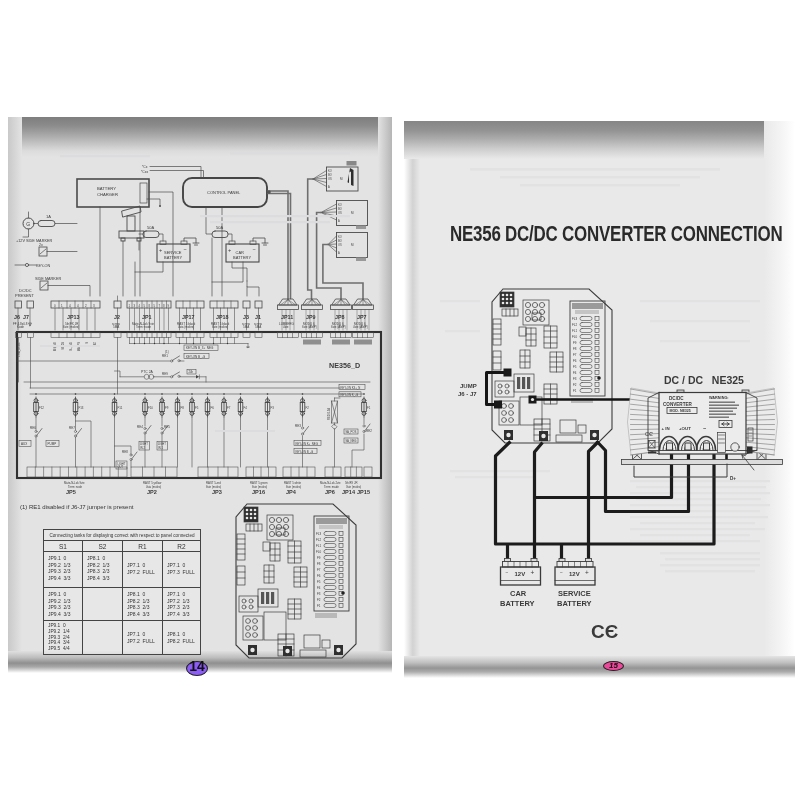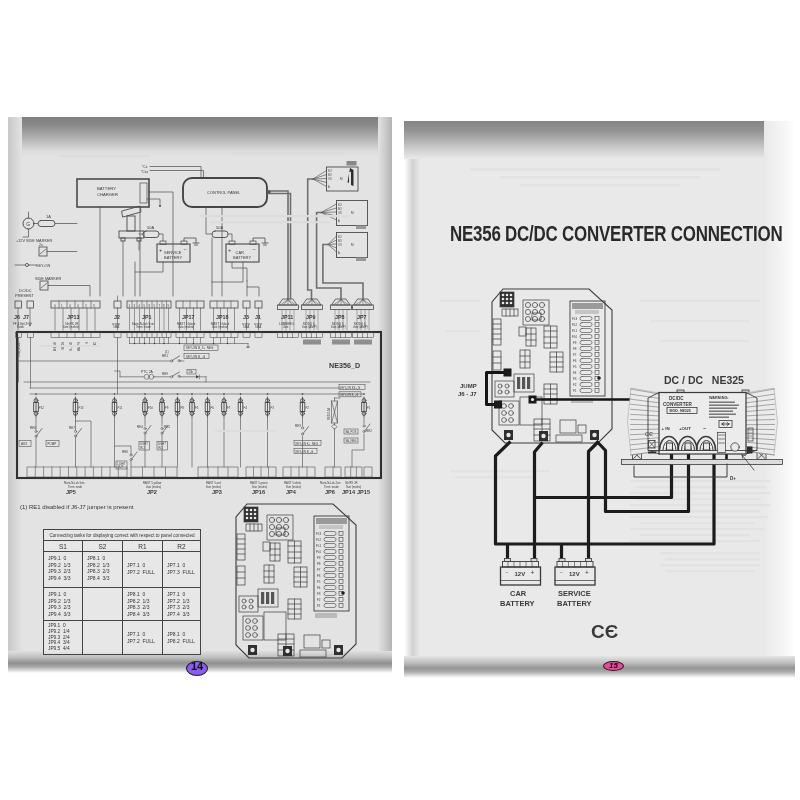--- a/index.html
+++ b/index.html
@@ -24,21 +24,21 @@
 <div class="abs" style="left:404px;top:121px;width:391px;height:557px;background:#e9e9ea;"></div>
 
 <div class="abs" style="left:404px;top:121px;width:16px;height:557px;background:linear-gradient(90deg,#ffffff 0%,#d2d2d2 55%,#e9e9ea 100%);"></div>
 
 <div class="abs" style="left:404px;top:121px;width:391px;height:38px;background:linear-gradient(180deg,#858585 0%,#939393 25%,#adadad 48%,#cccccc 72%,#e9e9ea 100%);"></div>
 
 <div class="abs" style="left:764px;top:121px;width:31px;height:557px;background:linear-gradient(90deg,#e9e9ea 0%,#f4f4f4 55%,#ffffff 100%);"></div>
 
 <div class="abs" style="left:404px;top:656px;width:391px;height:22px;background:linear-gradient(180deg,#e4e4e4 0%,#c0c0c0 30%,#949494 55%,#acacac 72%,#e2e2e2 90%,#ffffff 100%);"></div>
 
-<div class="abs" style="left:186px;top:661px;width:22px;height:15px;border:1.3px solid #222;border-radius:50%;background:#8b5cf6;font-size:11px;font-weight:bold;color:#111;text-align:center;line-height:8.5px;">14</div>
+<div class="abs" style="left:186px;top:661px;width:22px;height:15px;border:1.3px solid #222;border-radius:50%;background:#8b5cf6;font-size:14px;font-weight:bold;color:#111;text-align:center;line-height:8.5px;">14</div>
 
 <div class="abs" style="left:603px;top:661px;width:21px;height:10px;border:1.2px solid #222;border-radius:50%;background:#ec4899;font-size:8px;font-weight:bold;color:#111;text-align:center;line-height:8px;font-style:italic;">15</div>
 
 <div class="abs" style="left:450px;top:221px;font-size:22px;font-weight:bold;color:#2a2a2a;white-space:nowrap;transform:scaleX(0.77);transform-origin:0 50%;letter-spacing:-0.3px;">NE356 DC/DC CONVERTER CONNECTION</div>
 
 <div class="abs" style="left:20px;top:504px;font-size:6px;color:#333;">(1) RE1 disabled if J6-J7 jumper is present</div>
 
 <div class="abs" style="left:43px;top:529px;width:158px;height:126px;border:1.2px solid #444;font-size:5px;color:#333;background:rgba(236,236,236,0.5);">
  <div style="height:11px;border-bottom:1px solid #444;text-align:center;line-height:11px;font-size:4.6px;white-space:nowrap;overflow:hidden;">Connecting tanks for displaying correct with respect to panel connected</div>
  <div style="display:flex;height:11px;border-bottom:1px solid #444;text-align:center;line-height:11px;font-size:6.5px;">

